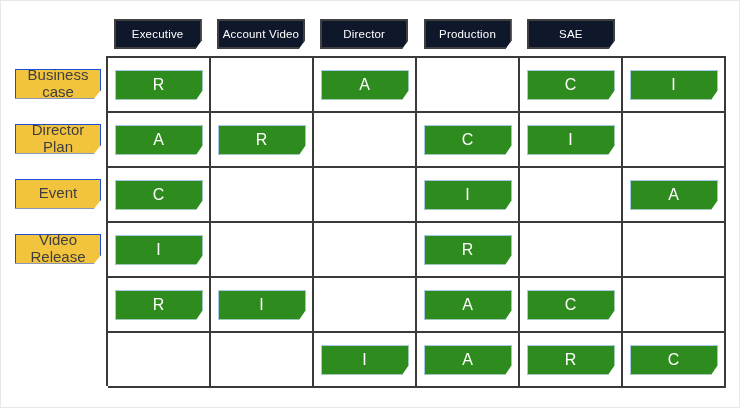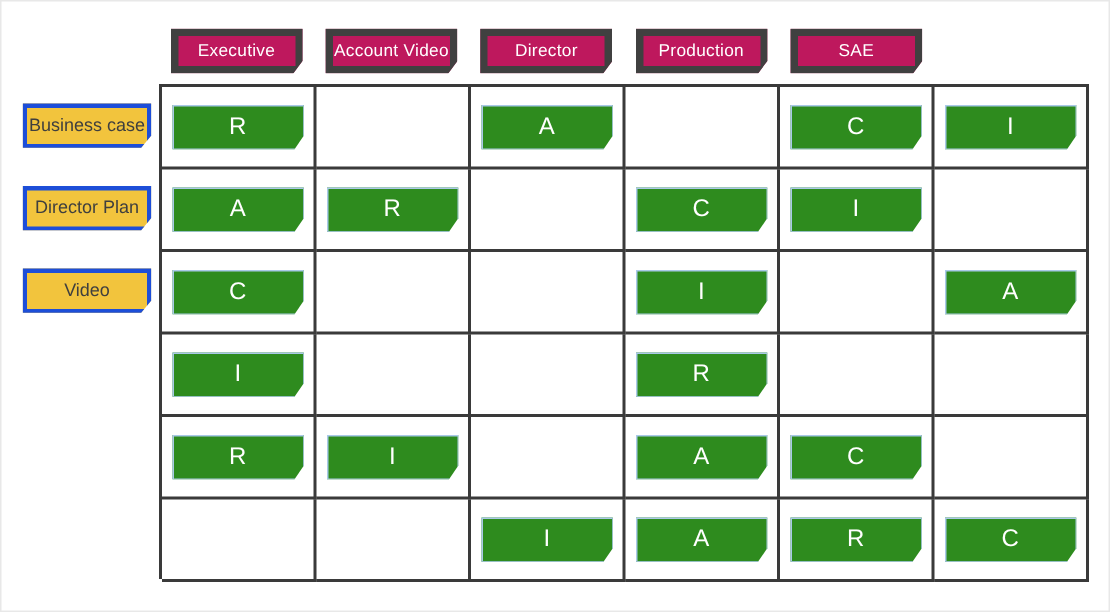--- a/index.html
+++ b/index.html
@@ -33,22 +33,22 @@
   }
   .header-cell {
     width: 103.3px;
     display: flex;
     align-items: center;
     justify-content: center;
   }
   .chip-blue {
     width: 88px;
     height: 30px;
-    background: #be185d;
-    border: 5px solid #404040;
+    background: #0f172a;
+    border: 2px solid #404040;
     box-sizing: border-box;
     display: flex;
     align-items: center;
     justify-content: center;
     color: #ffffff;
     font-size: 11.5px;
     letter-spacing: .2px;
     position: relative;
     clip-path: polygon(0 0, 100% 0, 100% 72%, 93% 100%, 0 100%);
   }
@@ -66,27 +66,27 @@
   .rowlabel-cell {
     height: 55px;
     display: flex;
     align-items: center;
     justify-content: center;
   }
   .chip-yellow {
     width: 86px;
     height: 30px;
     background: #f2c43d;
-    border: 3px solid #1d4ed8;
+    border: 1px solid #1d4ed8;
     box-sizing: border-box;
     display: flex;
     align-items: center;
     justify-content: center;
     color: #3f3f3f;
-    font-size: 12px;
+    font-size: 15px;
     text-align: center;
     line-height: 1.1;
     clip-path: polygon(0 0, 100% 0, 100% 72%, 92% 100%, 0 100%);
   }
 
   
   #matrix {
     position: absolute;
     left: 105px;
     top: 55px;
@@ -149,21 +149,24 @@
   </div>
 
   <div id="row-labels">
     <div class="rowlabel-cell">
       <div class="chip-yellow">Business case</div>
     </div>
     <div class="rowlabel-cell">
       <div class="chip-yellow">Director Plan</div>
     </div>
     <div class="rowlabel-cell">
-      <div class="chip-yellow">Video</div>
+      <div class="chip-yellow">Event</div>
+    </div>
+    <div class="rowlabel-cell">
+      <div class="chip-yellow">Video Release</div>
     </div>
   </div>
 
   <div id="matrix">
 
     <div class="matrix-row">
       <div class="matrix-cell">
           <div class="chip-green">R</div>
         </div>
       <div class="matrix-cell"></div>

